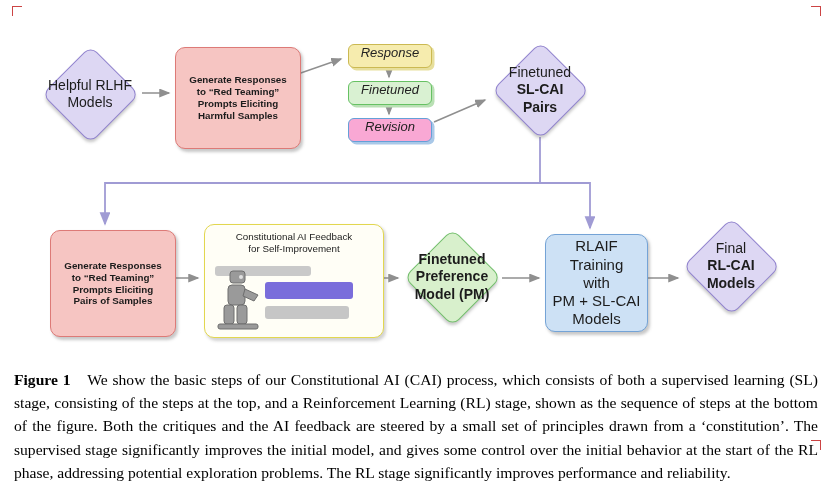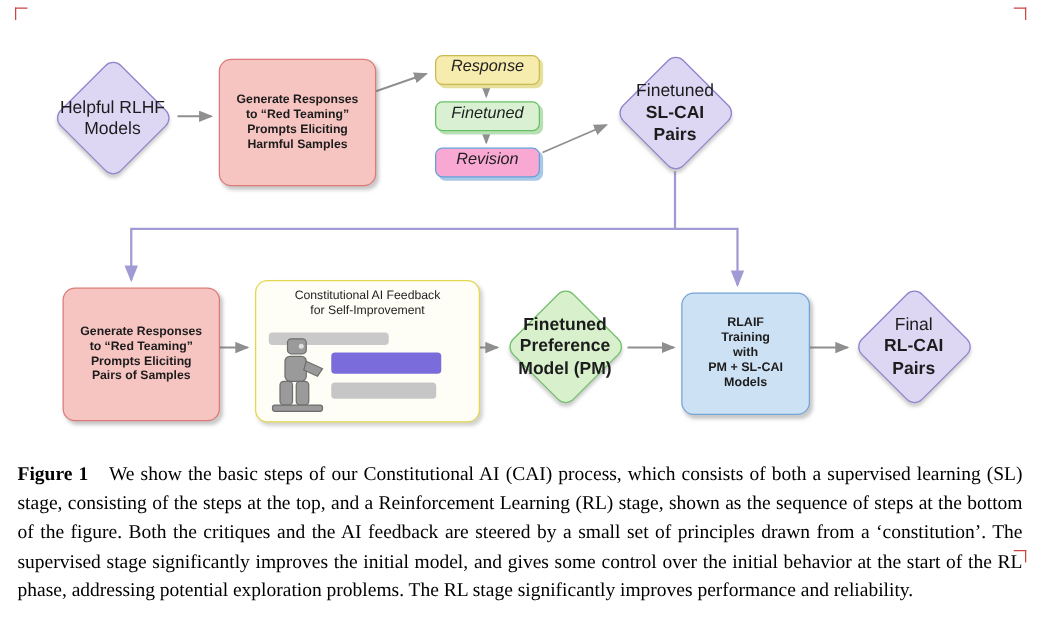--- a/index.html
+++ b/index.html
@@ -9,21 +9,21 @@
   .diagram{position:absolute;left:0;top:0;width:832px;height:348px;}
   .arrows{position:absolute;left:0;top:0;z-index:0;}
 
   .node{position:absolute;z-index:1;display:flex;align-items:center;justify-content:center;
         text-align:center;line-height:1.22;color:#1c1c1c;}
   .label{white-space:pre-line;}
   .bold{font-weight:bold;}
 
   .rbox{border-radius:10px;box-shadow:2px 2.5px 3px rgba(110,110,110,.38);}
   .box-red{background:#f6c5c2;border:1.5px solid #dd7a77;font-weight:bold;font-size:9.8px;padding:4px;}
-  .box-blue{background:#cde1f5;border:1.5px solid #74a3d6;font-weight:bold;font-size:10px;padding:4px;align-items:center;}
+  .box-blue{background:#cde1f5;border:1.5px solid #74a3d6;font-weight:normal;font-size:15px;padding:4px;align-items:center;}
 
   .diamond .dshape{position:absolute;left:15%;top:15%;width:70%;height:70%;transform:rotate(45deg);
           border-radius:9px;border:1.5px solid;box-shadow:2px 2px 3px rgba(110,110,110,.35);}
   .d-purple .dshape{background:#ddd7f3;border-color:#9183ce;}
   .d-green .dshape{background:#d8f0cc;border-color:#73bf6c;}
   .diamond .dlabel{position:relative;z-index:2;font-size:14px;}
   .diamond .dlabel span{display:block;white-space:pre-line;}
 
   .chip{position:absolute;z-index:1;width:82px;height:22px;border-radius:6px;border:1.3px solid;
         display:flex;align-items:flex-start;justify-content:center;font-size:13px;color:#222;font-style:italic;}
@@ -149,26 +149,26 @@
   </div>
 
   <div class="node rbox box-blue" style="left:545px;top:234px;width:93px;height:88px">
     <div class="label">RLAIF
 Training
 with
 PM + SL-CAI
 Models</div>
   </div>
 
-  <div class="node diamond d-purple" style="left:683px;top:229px;width:96px;height:96px">
+  <div class="node diamond d-purple" style="left:683px;top:218px;width:96px;height:96px">
     <div class="dshape"></div>
     <div class="dlabel">
       <span class="label">Final</span>
       <span class="label bold">RL-CAI
-Pairs</span>
+Models</span>
     </div>
   </div>
 
   <div class="crop tl"></div>
   <div class="crop tr"></div>
 </div>
 
 <div class="crop br"></div>
 
 <p class="caption">

